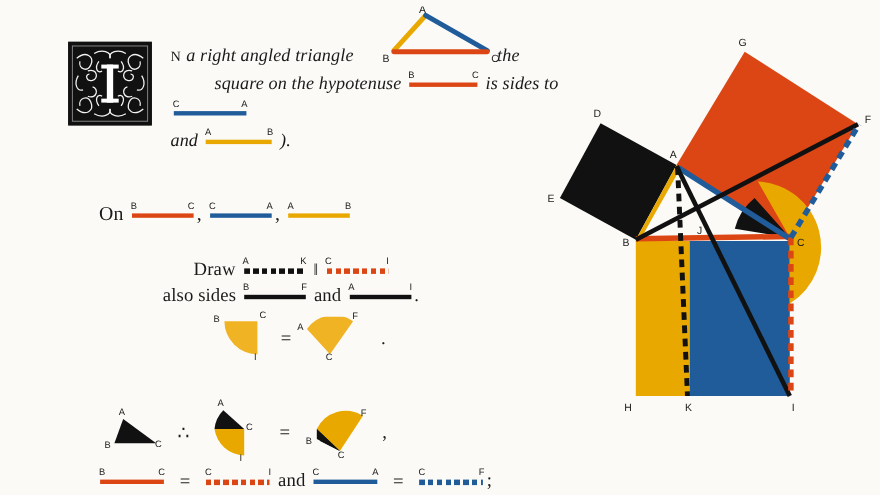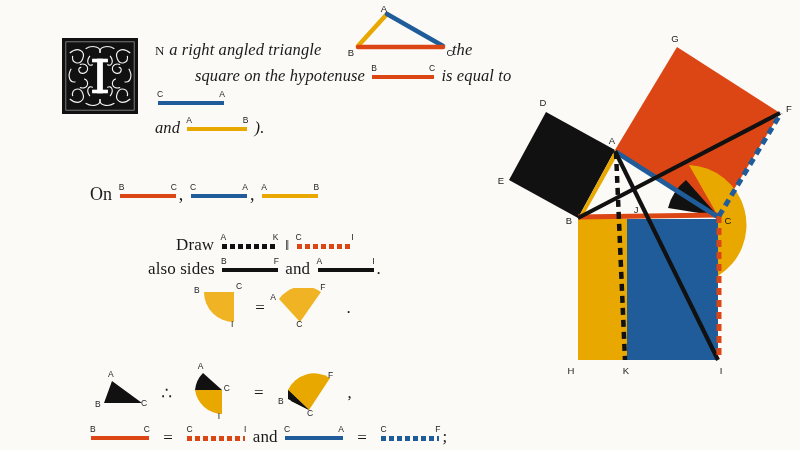--- a/index.html
+++ b/index.html
@@ -113,21 +113,21 @@
       <span>the</span>
     </div>
 
     <div class="ln" style="left:155px;top:66px;margin-left:40px;">
       <span>square on the hypotenuse</span>
       <span class="seg" style="width:62px;">
         <span class="lbl l">B</span>
         <span class="lbl r">C</span>
         <span class="bar" style="background:#DC4615;"></span>
       </span>
-      <span>is equal to</span>
+      <span>is sides to</span>
     </div>
 
     <div class="ln" style="left:155px;top:92px;">
       <span class="seg" style="width:66px;">
         <span class="lbl l">C</span>
         <span class="lbl r">A</span>
         <span class="bar" style="background:#1F5C99;"></span>
       </span>
     </div>
 

